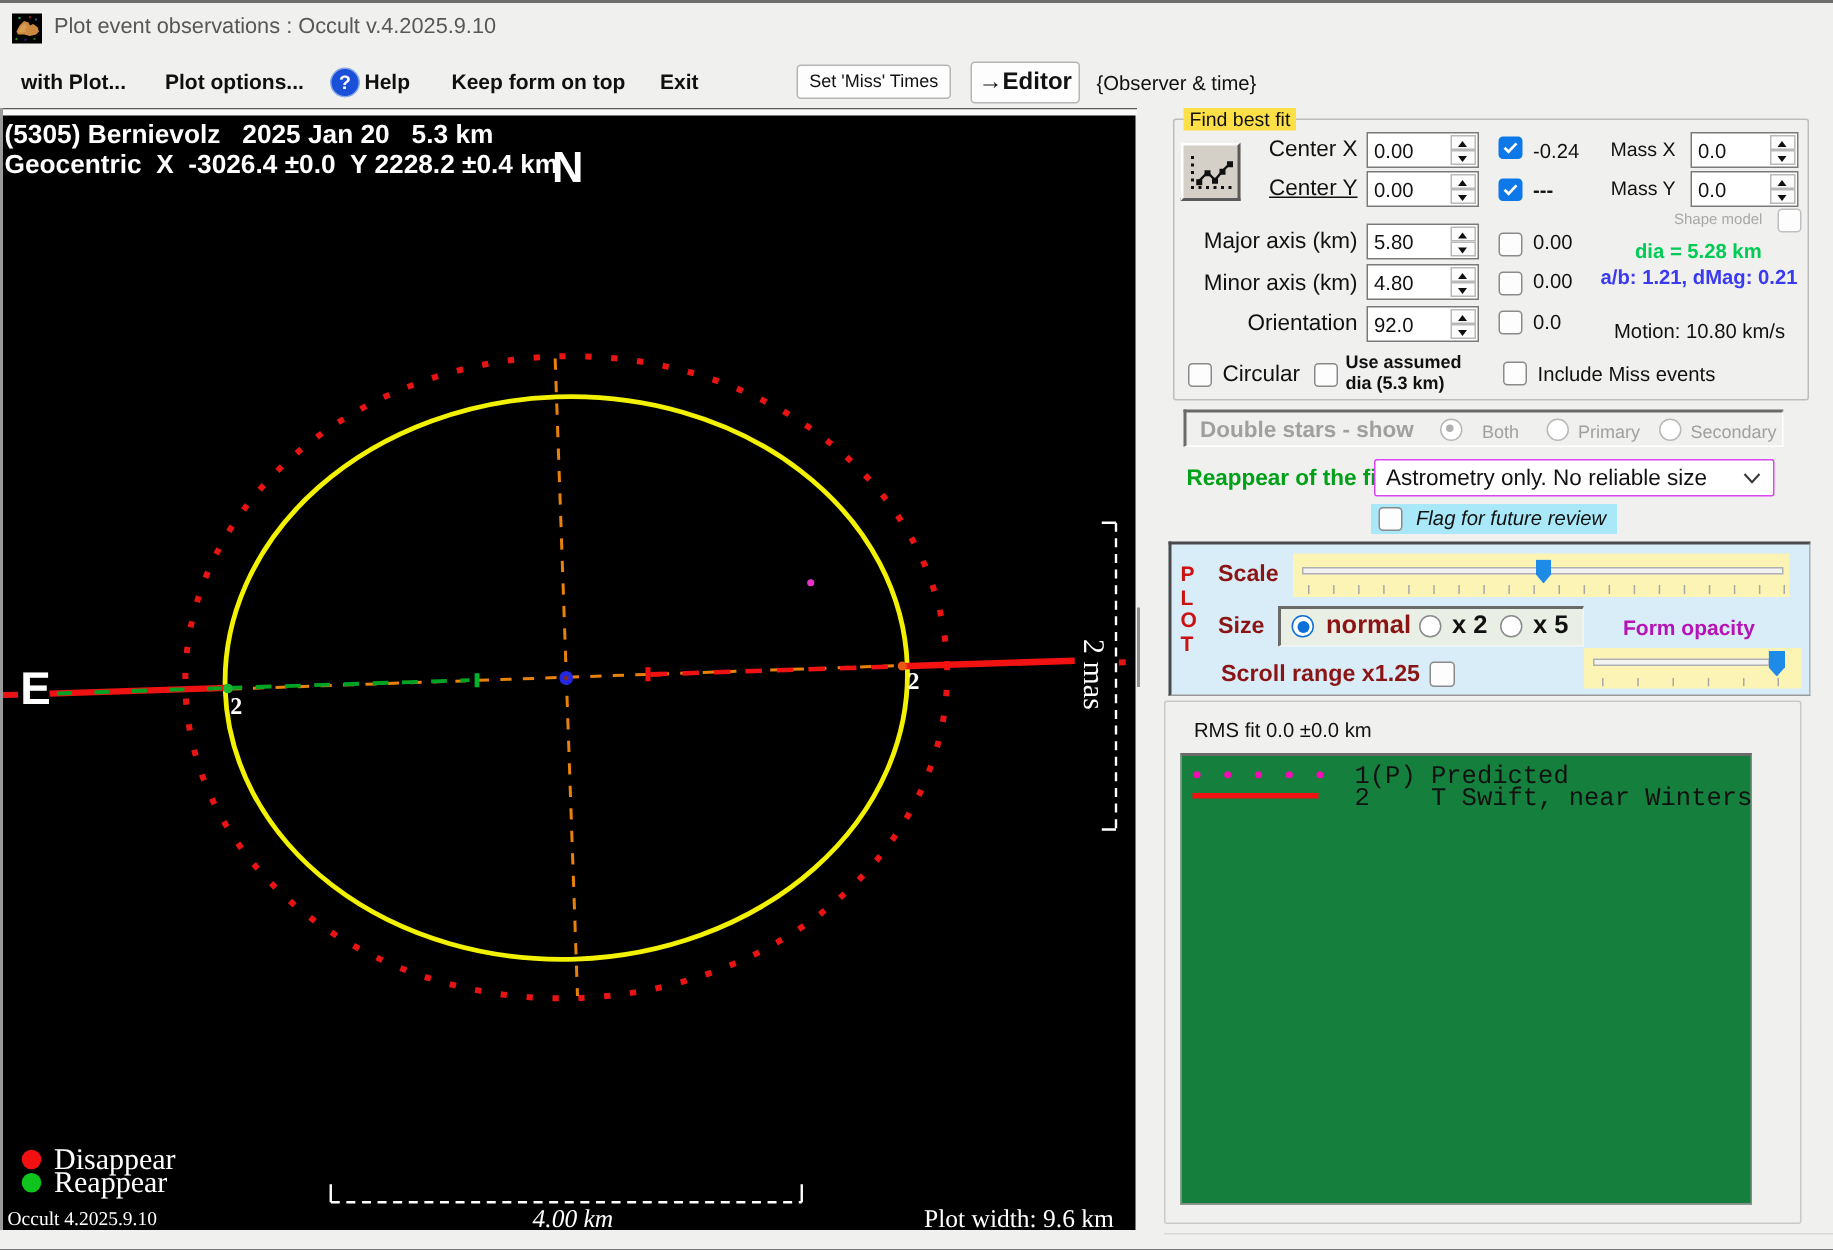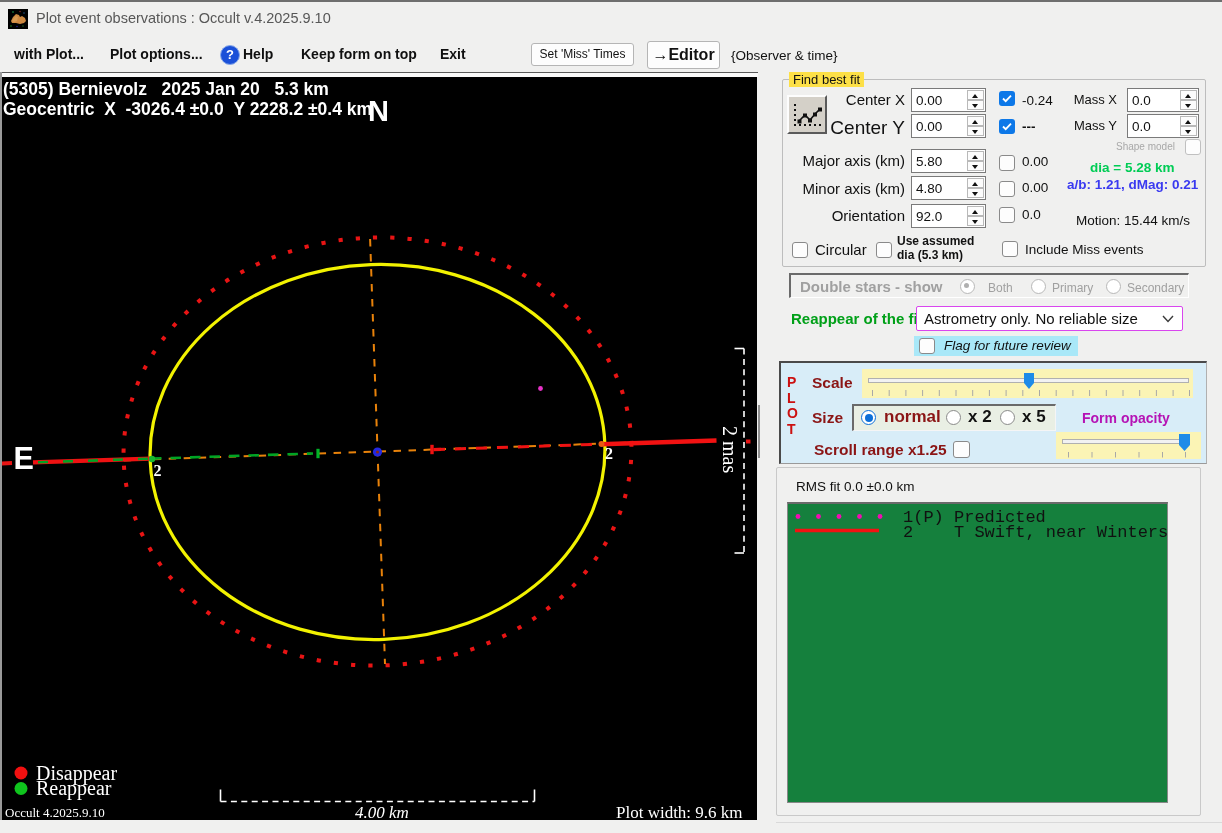--- a/index.html
+++ b/index.html
@@ -147,21 +147,21 @@
     <span class="v">0.00</span>
     <span class="btns">
       <span class="bu">
         <span class="tri-u"></span>
       </span>
       <span class="bd">
         <span class="tri-d"></span>
       </span>
     </span>
   </div>
-<div class="lbl" style="left:780px;top:117px;width:125px;text-align:right;font-size:19px;color:#111;">Center Y</div>
+<div class="lbl" style="left:780px;top:117px;width:125px;text-align:right;font-size:15px;color:#111;text-decoration:underline;">Center Y</div>
 <div class="spin" style="left:911px;top:114px;width:73px;height:22px;">
     <span class="v">0.00</span>
     <span class="btns">
       <span class="bu">
         <span class="tri-u"></span>
       </span>
       <span class="bd">
         <span class="tri-d"></span>
       </span>
     </span>
@@ -243,21 +243,21 @@
 <div class="cb" style="left:1185px;top:139px;border-color:#c0c0c0;"></div>
 
 <div class="cb" style="left:999px;top:155px;"></div>
 <div class="lbl" style="left:1022px;top:154px;font-size:13.5px;color:#111;">0.00</div>
 <div class="cb" style="left:999px;top:181px;"></div>
 <div class="lbl" style="left:1022px;top:180px;font-size:13.5px;color:#111;">0.00</div>
 <div class="cb" style="left:999px;top:207px;"></div>
 <div class="lbl" style="left:1022px;top:207px;font-size:13.5px;color:#111;">0.0</div>
 <div class="lbl" style="left:1090px;top:160px;font-size:13.5px;font-weight:bold;color:#00cc55;">dia = 5.28 km</div>
 <div class="lbl" style="left:1067px;top:177px;font-size:13.5px;font-weight:bold;color:#3a3af0;">a/b: 1.21, dMag: 0.21</div>
-<div class="lbl" style="left:1076px;top:213px;font-size:13.5px;color:#111;">Motion: 15.44 km/s</div>
+<div class="lbl" style="left:1076px;top:213px;font-size:13.5px;color:#111;">Motion: 10.80 km/s</div>
 
 <div class="cb" style="left:792px;top:242px;"></div>
 <div class="lbl" style="left:815px;top:241px;font-size:15px;color:#111;">Circular</div>
 <div class="cb" style="left:876px;top:242px;"></div>
 <div class="lbl" style="left:897px;top:234px;font-size:12px;font-weight:bold;color:#111;line-height:14px;">Use assumed<br>dia (5.3 km)</div>
 <div class="cb" style="left:1002px;top:241px;"></div>
 <div class="lbl" style="left:1025px;top:242px;font-size:13.5px;color:#111;">Include Miss events</div>
 
 <div class="ab" style="left:789px;top:273px;width:400px;height:25px;border-top:2px solid #6a6a6a;border-left:2px solid #6a6a6a;border-right:1px solid #fff;border-bottom:1px solid #fff;box-sizing:border-box;"></div>
 <div class="lbl" style="left:800px;top:278px;font-size:15px;font-weight:bold;color:#a0a0a0;">Double stars - show</div>

